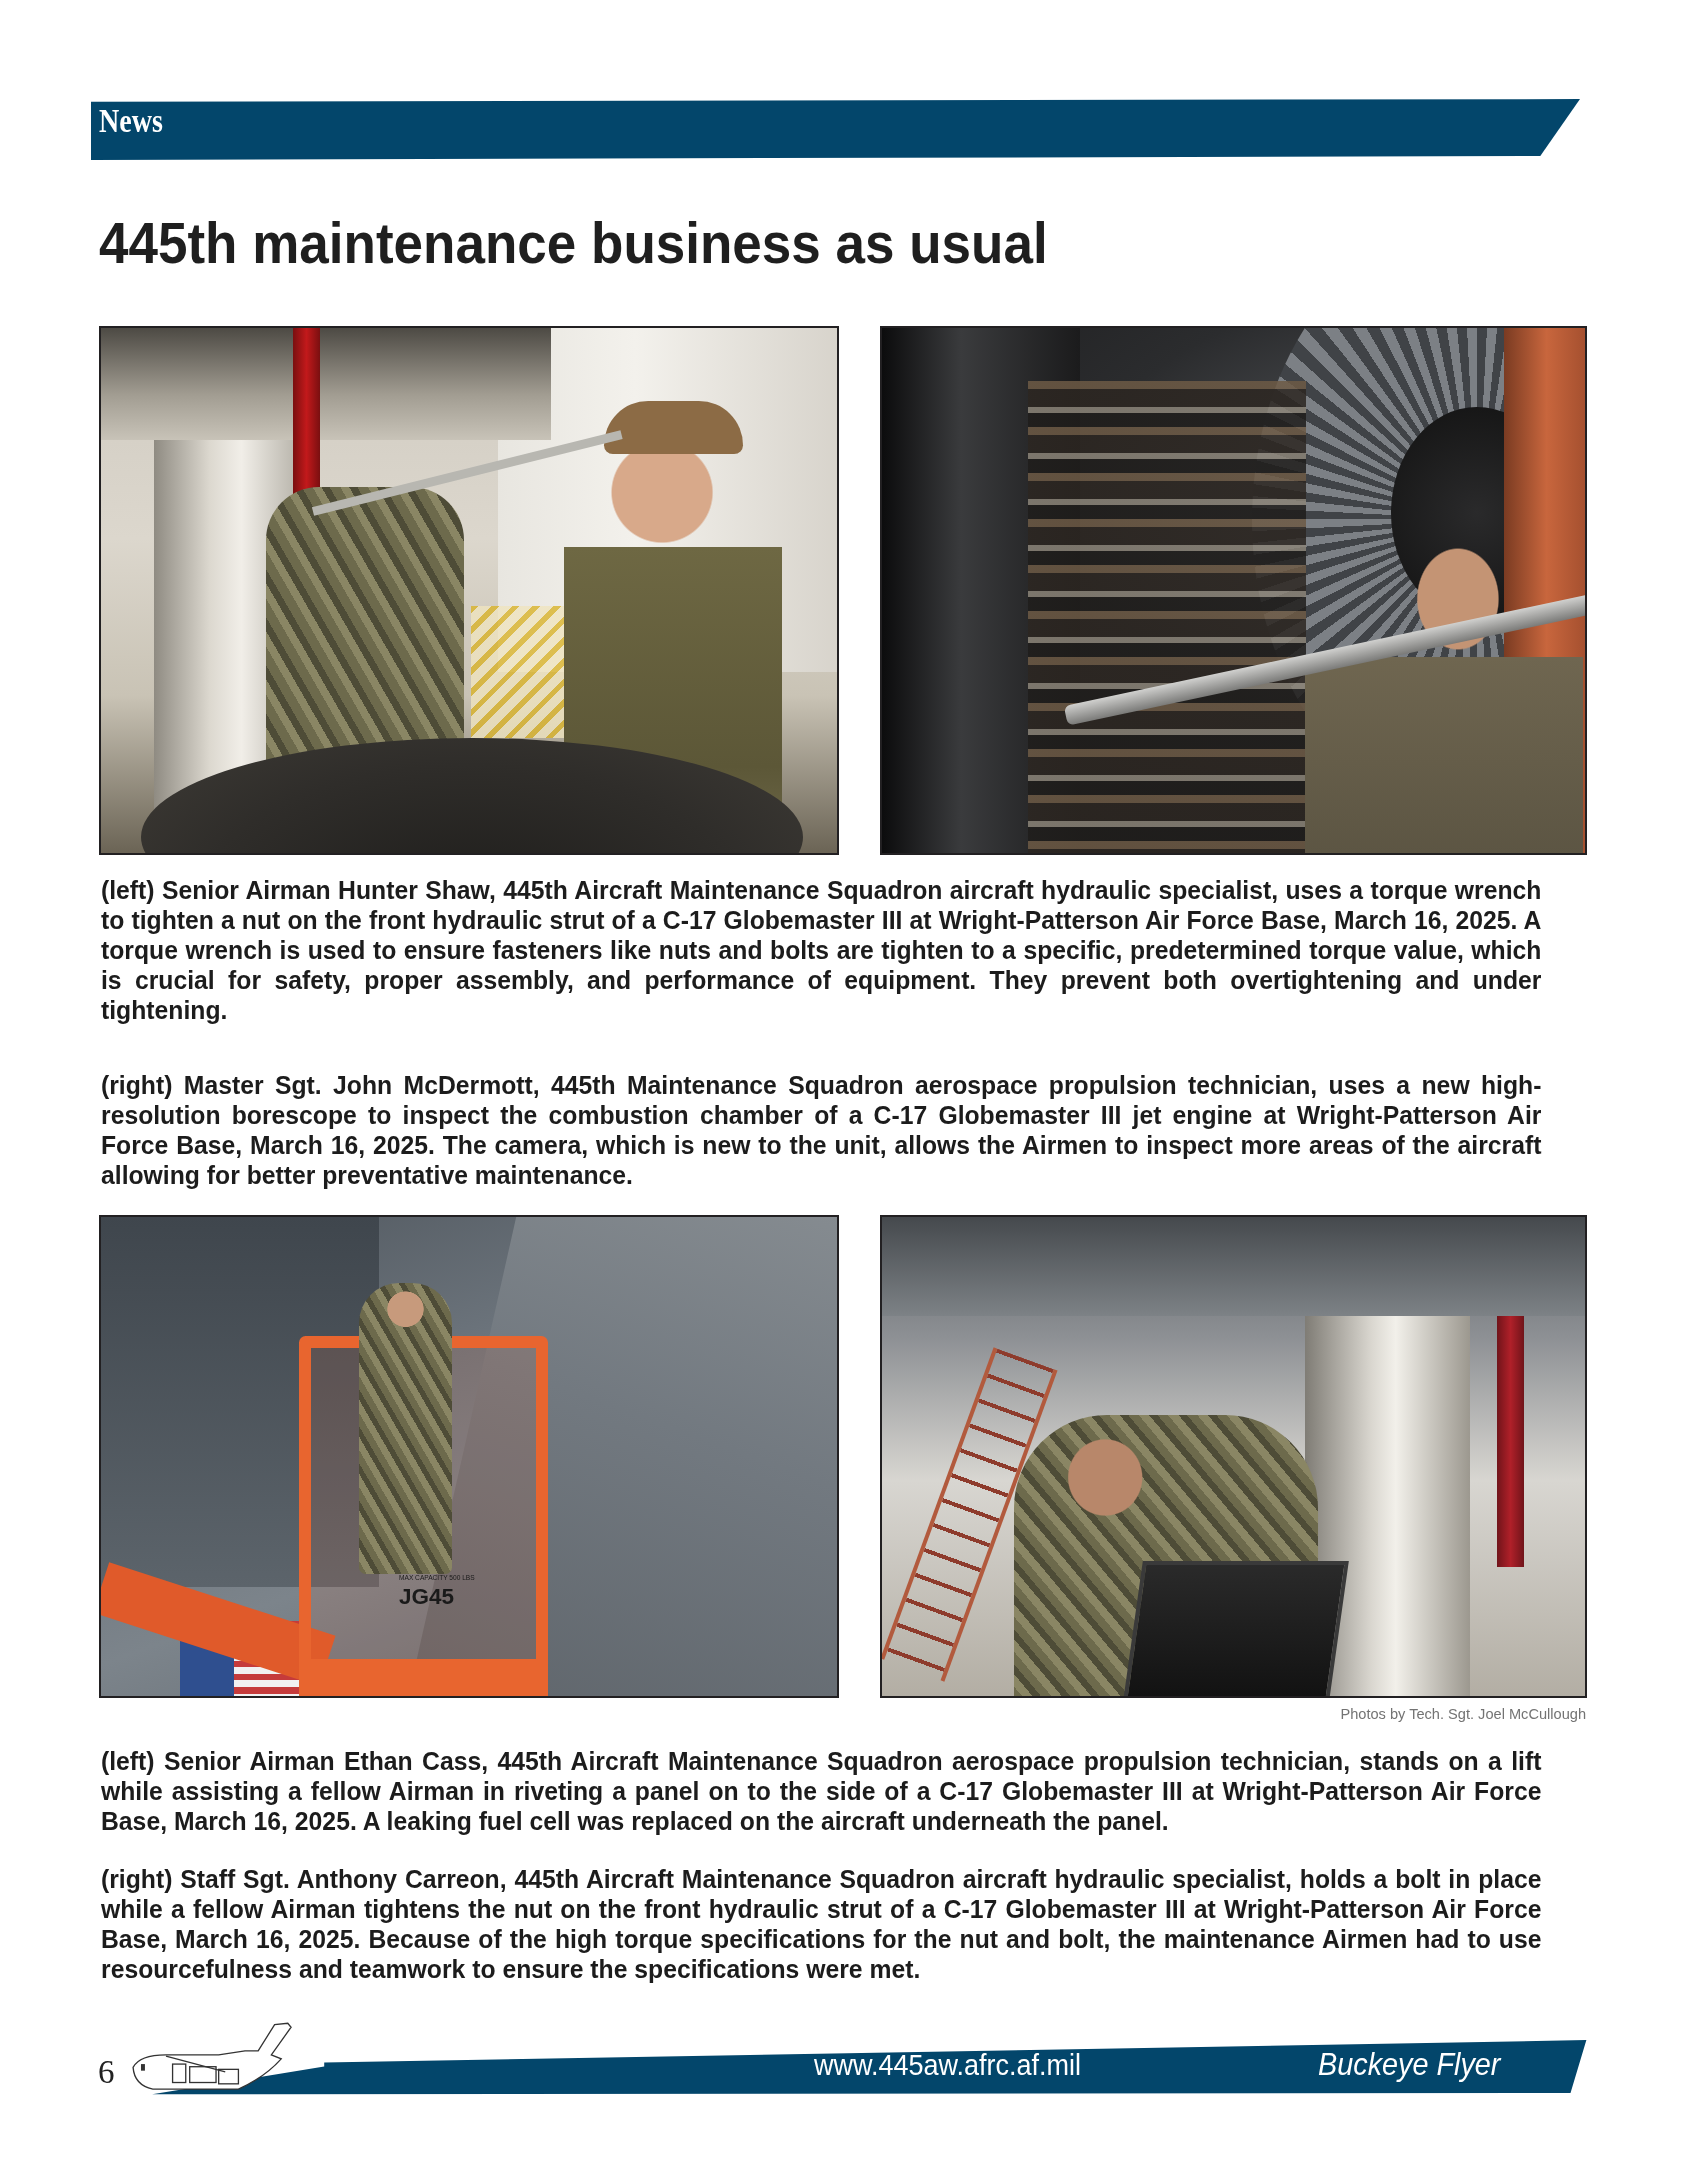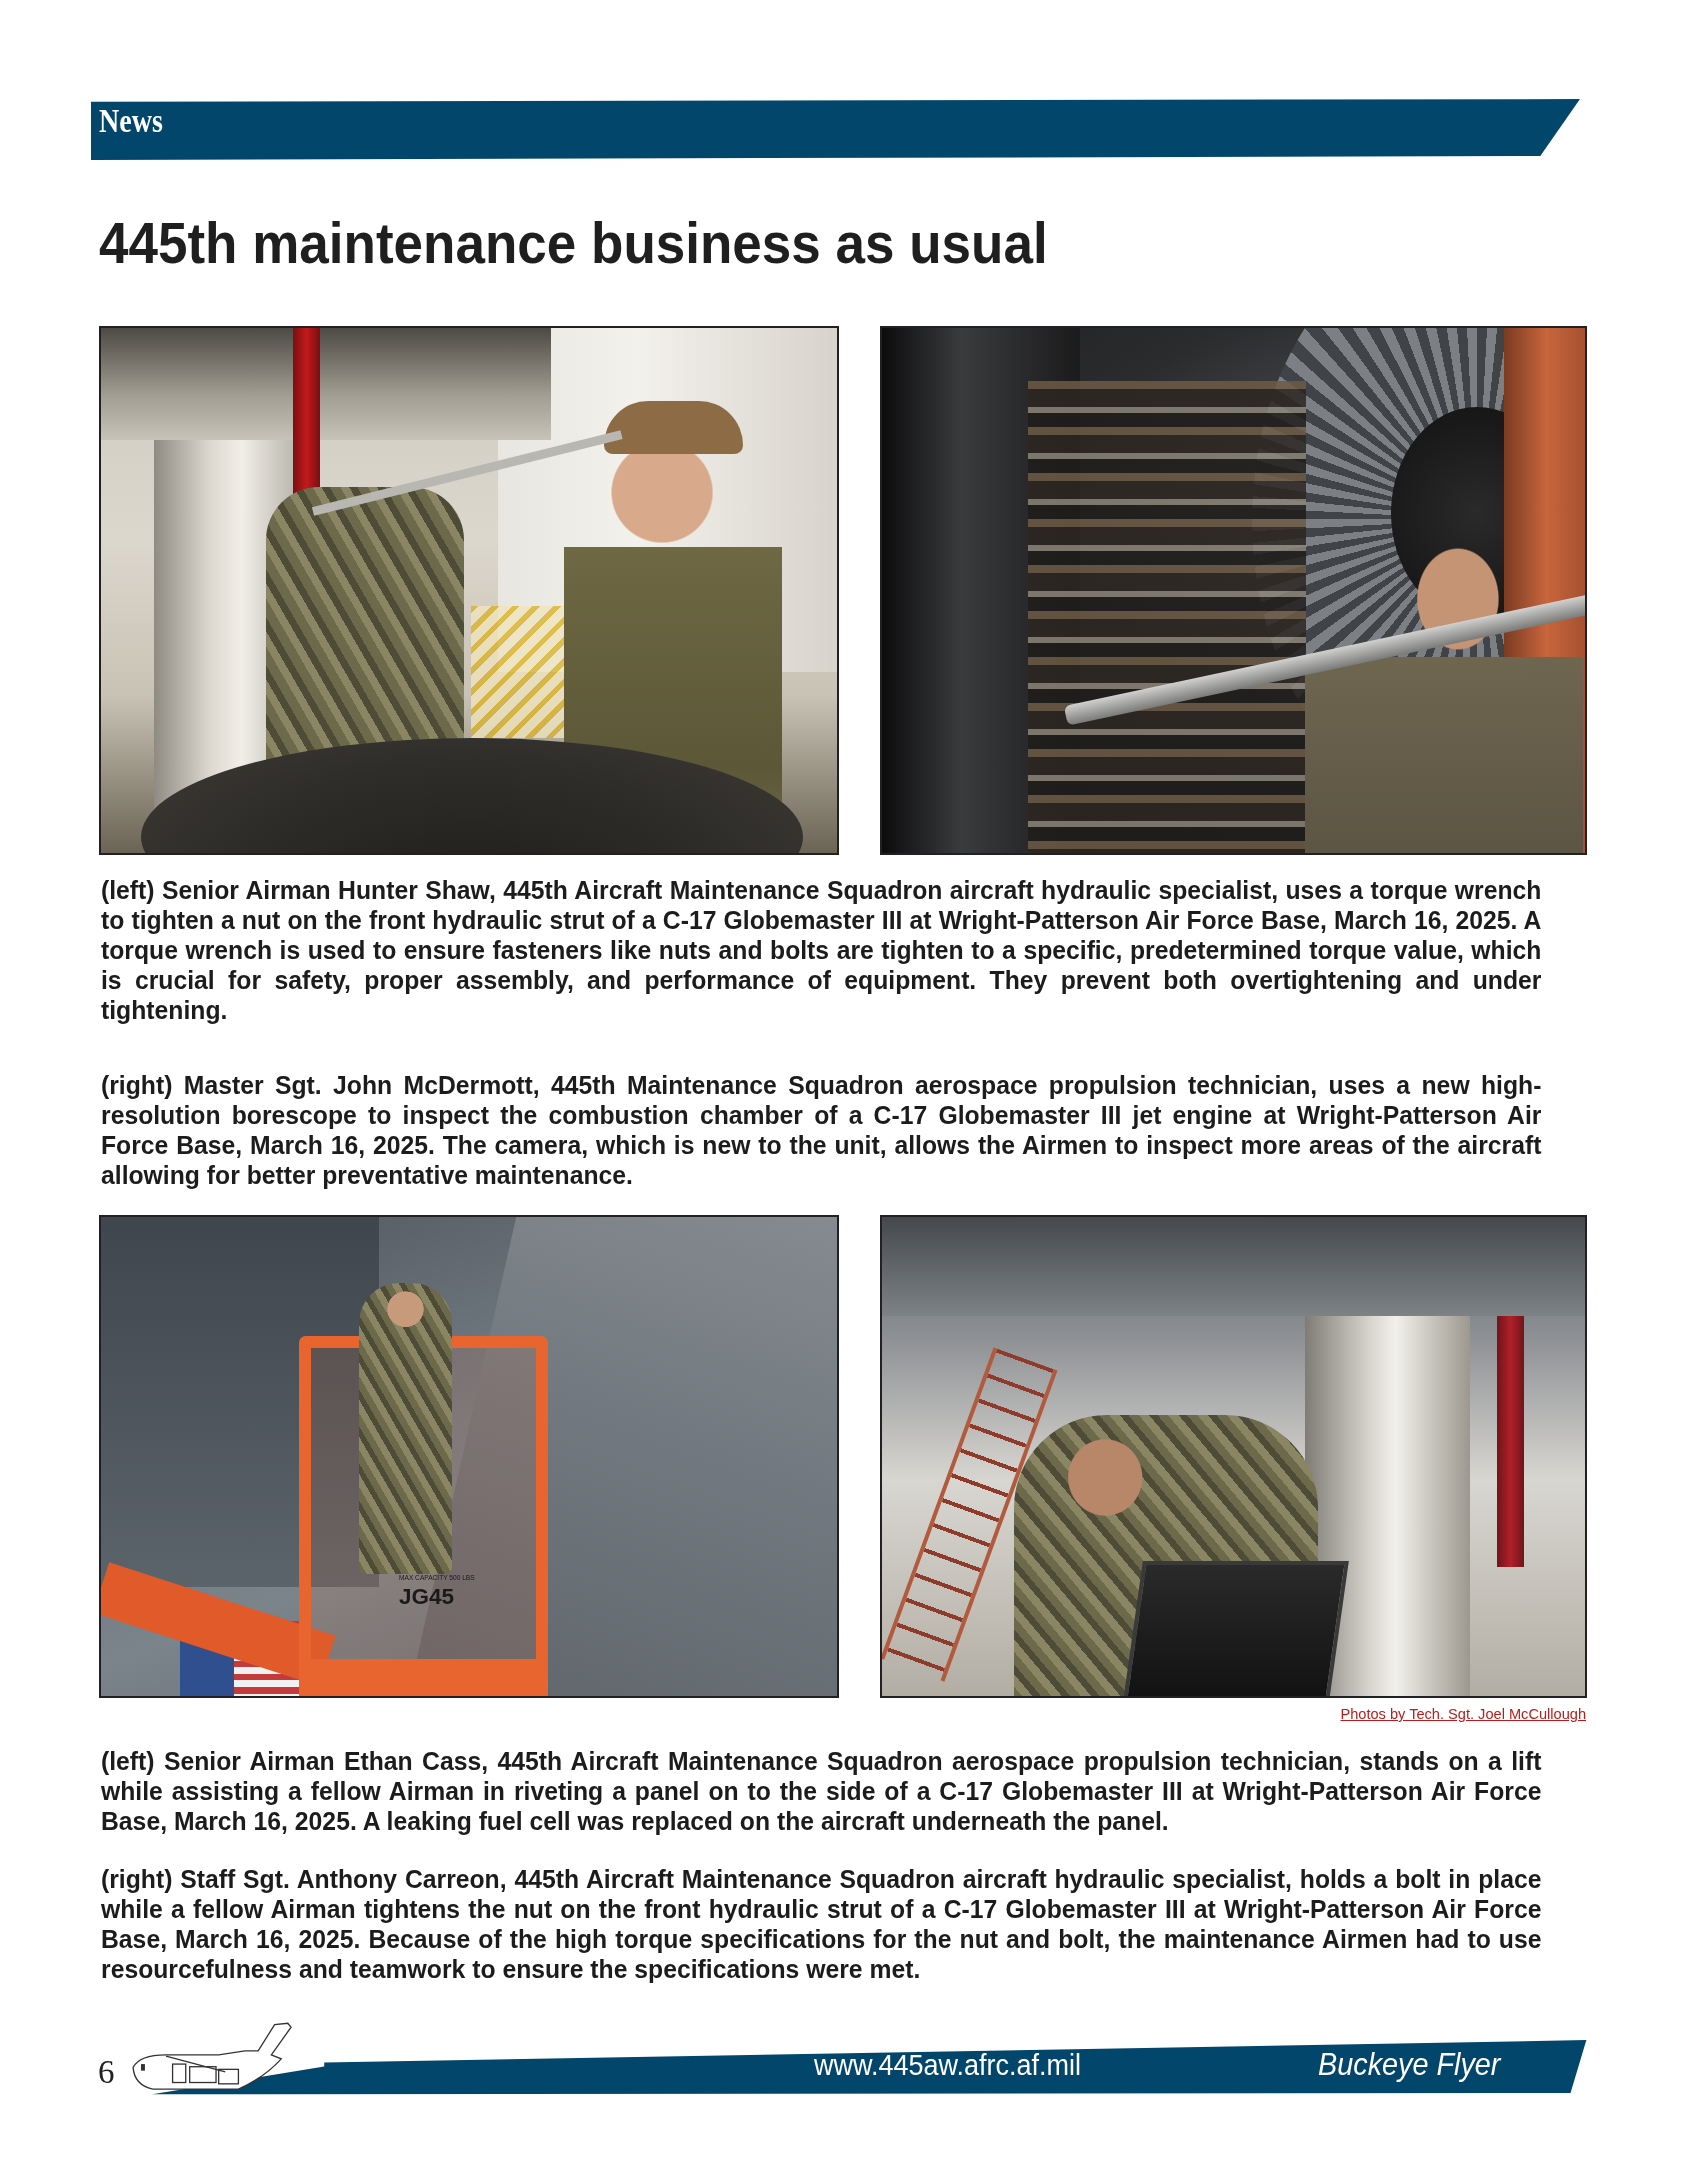--- a/index.html
+++ b/index.html
@@ -33,21 +33,21 @@
         background: linear-gradient(180deg, #5e6266 0%, #8d9094 25%, #d8d6d1 55%, #b3aea4 100%); }
 
   .caption { position: absolute; left: 101px; width: 1485px; font-weight: bold; font-size: 25.5px;
              line-height: 30px; text-align: justify; color: #1c1c1c; margin: 0;
              transform: scaleX(0.97); transform-origin: left top; }
   #cap1 { top: 875px; }
   #cap2 { top: 1070px; }
   #cap3 { top: 1746px; }
   #cap4 { top: 1864px; }
 
-  .credit { position: absolute; right: 101px; top: 1706px; font-size: 14.6px; color: #b91c1c; text-decoration: underline; }
+  .credit { position: absolute; right: 101px; top: 1706px; font-size: 14.6px; color: #737373; }
 
   
   .page-num { position: absolute; left: 98px; top: 2054px; font-family: "Liberation Serif", serif;
               font-size: 33px; color: #222; }
   .footer-band { position: absolute; left: 0; top: 0; }
   .footer-url { position: absolute; left: 814px; top: 2048px; font-size: 30px; color: #ffffff;
                 transform: scaleX(0.9); transform-origin: left top; }
   .footer-pub { position: absolute; left: 1318px; top: 2046px; font-size: 32px; font-style: italic;
                 color: #ffffff; transform: scaleX(0.9); transform-origin: left top; }
 </style>

